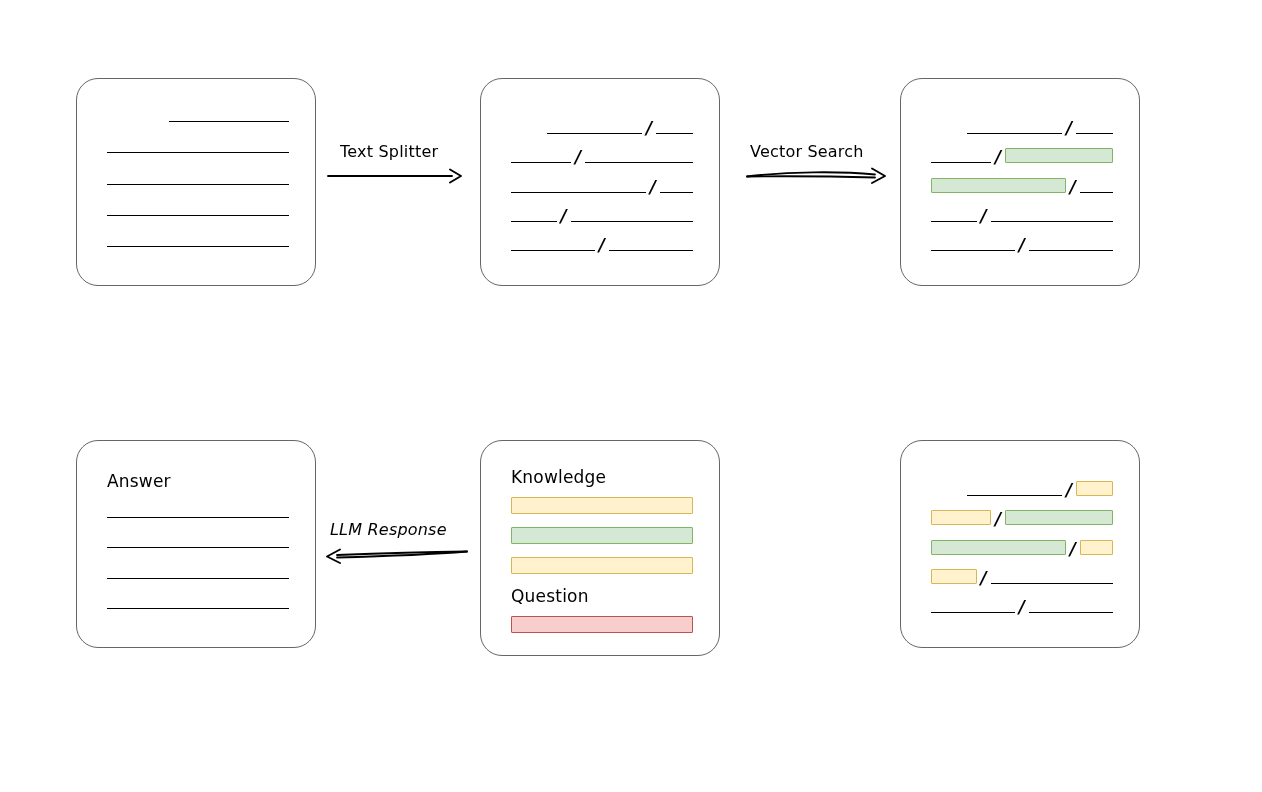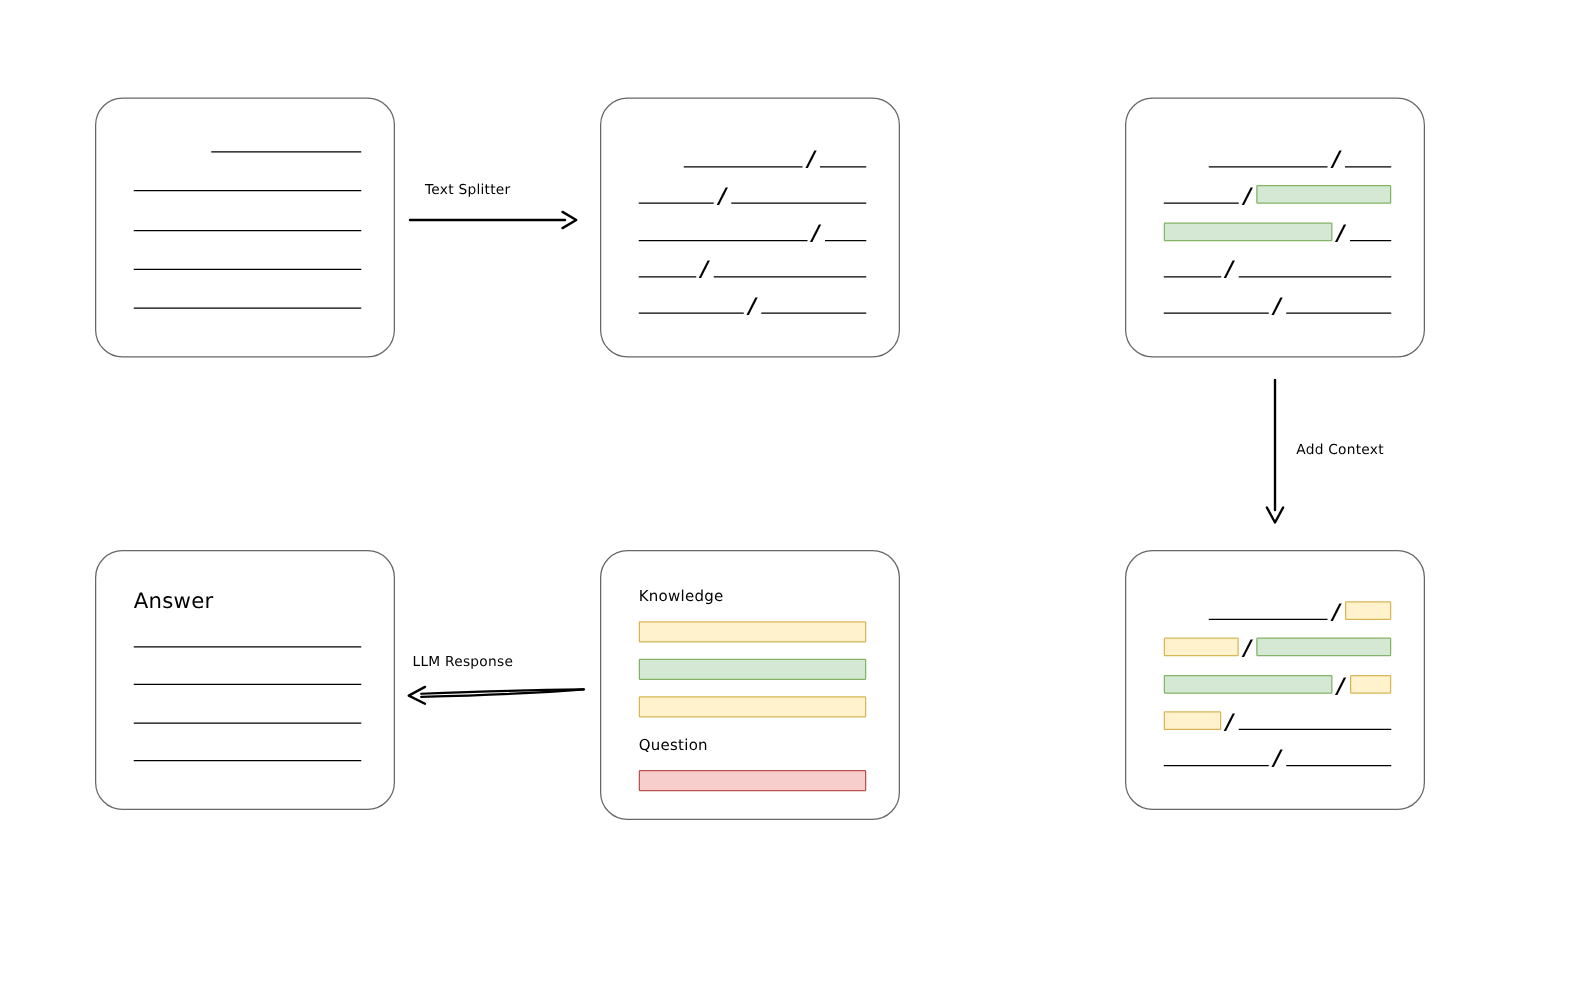--- a/index.html
+++ b/index.html
@@ -98,21 +98,21 @@
   
   .kq {
     display: flex;
     flex-direction: column;
     height: 100%;
     padding: 6px 0 8px 0;
     box-sizing: border-box;
   }
   .kq-label {
     font-family: "DejaVu Sans", sans-serif;
-    font-size: 12px;
+    font-size: 17px;
     line-height: 20px;
     color: #000000;
     letter-spacing: 0.2px;
   }
   .kq-bar {
     height: 17px;
     box-sizing: border-box;
     border-width: 1.3px;
     border-style: solid;
     border-radius: 1px;
@@ -144,21 +144,21 @@
   }
 
   
   .conn {
     position: absolute;
   }
   .conn svg { display: block; overflow: visible; }
   .conn-label {
     position: absolute;
     font-family: "DejaVu Sans", sans-serif;
-    font-size: 11px;
+    font-size: 16px;
     line-height: 19px;
     color: #000000;
     white-space: nowrap;
     letter-spacing: 0.2px;
   }
 
   .footer {
     position: absolute;
     font-family: "DejaVu Sans", sans-serif;
     font-size: 16.5px;
@@ -234,20 +234,28 @@
           </div>
           <div class="chunk-row">
             <div class="seg plain" style="flex: 0 0 46%;"></div>
             <div class="slash">/</div>
             <div class="seg plain" style="flex: 1 1 auto; max-width: 49%;"></div>
           </div>
         </div>
     </div>
   </div>
 
+  <div class="conn" style="left:744px; top:152px; width:146px; height:32px;">
+    <div class="conn-label" style="left:6px; top:-10px;">Vector Search</div>
+    <svg width="146" height="32" viewBox="0 0 146 32" aria-hidden="true">
+      <path d="M3,24.5 C45,19.5 95,19 131,22.5" stroke="#000" stroke-width="1.8" fill="none" stroke-linecap="round"></path>
+      <path d="M3,24.5 C45,24 95,24.5 131,25.5" stroke="#000" stroke-width="1.8" fill="none" stroke-linecap="round"></path>
+      <path d="M128,16.5 L141,24 L128,31" stroke="#000" stroke-width="1.9" fill="none" stroke-linejoin="round" stroke-linecap="round"></path>
+    </svg>
+  </div>
 
   <div class="card" style="left:900px; top:78px; width:240px; height:208px;">
     <div class="card-inner">
       <div class="chunk-stack" id="matched-rows">
           <div class="chunk-row">
             <div class="spacer" style="flex: 0 0 20%;"></div>
             <div class="seg plain" style="flex: 0 0 52%;"></div>
             <div class="slash">/</div>
             <div class="seg plain" style="flex: 1 1 auto; max-width: 28%;"></div>
           </div>
@@ -268,27 +276,20 @@
           </div>
           <div class="chunk-row">
             <div class="seg plain" style="flex: 0 0 46%;"></div>
             <div class="slash">/</div>
             <div class="seg plain" style="flex: 1 1 auto; max-width: 49%;"></div>
           </div>
         </div>
     </div>
   </div>
 
-  <div class="conn" style="left:1005px; top:302px; width:40px; height:118px;">
-    <div class="conn-label" style="left:32px; top:48px;">Add Context</div>
-    <svg width="40" height="118" viewBox="0 0 40 118" aria-hidden="true">
-      <path d="M15,2 L15,106" stroke="#000" stroke-width="1.9" fill="none" stroke-linecap="round"></path>
-      <path d="M8.5,104 L15,116 L21.5,104" stroke="#000" stroke-width="1.9" fill="none" stroke-linejoin="round" stroke-linecap="round"></path>
-    </svg>
-  </div>
 
   <div class="card" style="left:76px; top:440px; width:240px; height:208px;">
     <div class="card-inner">
       <div class="ans">
         <div class="ans-label">Answer</div>
         <div class="ans-rules" id="ans-lines">
             <div style="display: flex;">
               <div style="flex: 0 0 0%;"></div>
               <div class="rule" style="flex: 0 0 100%;"></div>
             </div>
@@ -302,21 +303,21 @@
             </div>
             <div style="display: flex;">
               <div style="flex: 0 0 0%;"></div>
               <div class="rule" style="flex: 0 0 100%;"></div>
             </div>
           </div>
       </div>
     </div>
   </div>
 
-  <div class="conn" style="left:320px; top:530px; width:150px; height:32px;">
+  <div class="conn" style="left:320px; top:530px; width:150px; height:32px;font-style:italic;">
     <div class="conn-label" style="left:10px; top:-10px;">LLM Response</div>
     <svg width="150" height="32" viewBox="0 0 150 32" aria-hidden="true">
       <path d="M147,21.5 C105,25 55,26.5 17,27.5" stroke="#000" stroke-width="1.8" fill="none" stroke-linecap="round"></path>
       <path d="M147,21.5 C105,22 55,23.5 17,25" stroke="#000" stroke-width="1.8" fill="none" stroke-linecap="round"></path>
       <path d="M20,19.5 L7,26.5 L20,33" stroke="#000" stroke-width="1.9" fill="none" stroke-linejoin="round" stroke-linecap="round"></path>
     </svg>
   </div>
 
   <div class="card" style="left:480px; top:440px; width:240px; height:216px;">
     <div class="card-inner" style="top:20px; bottom:18px;">

